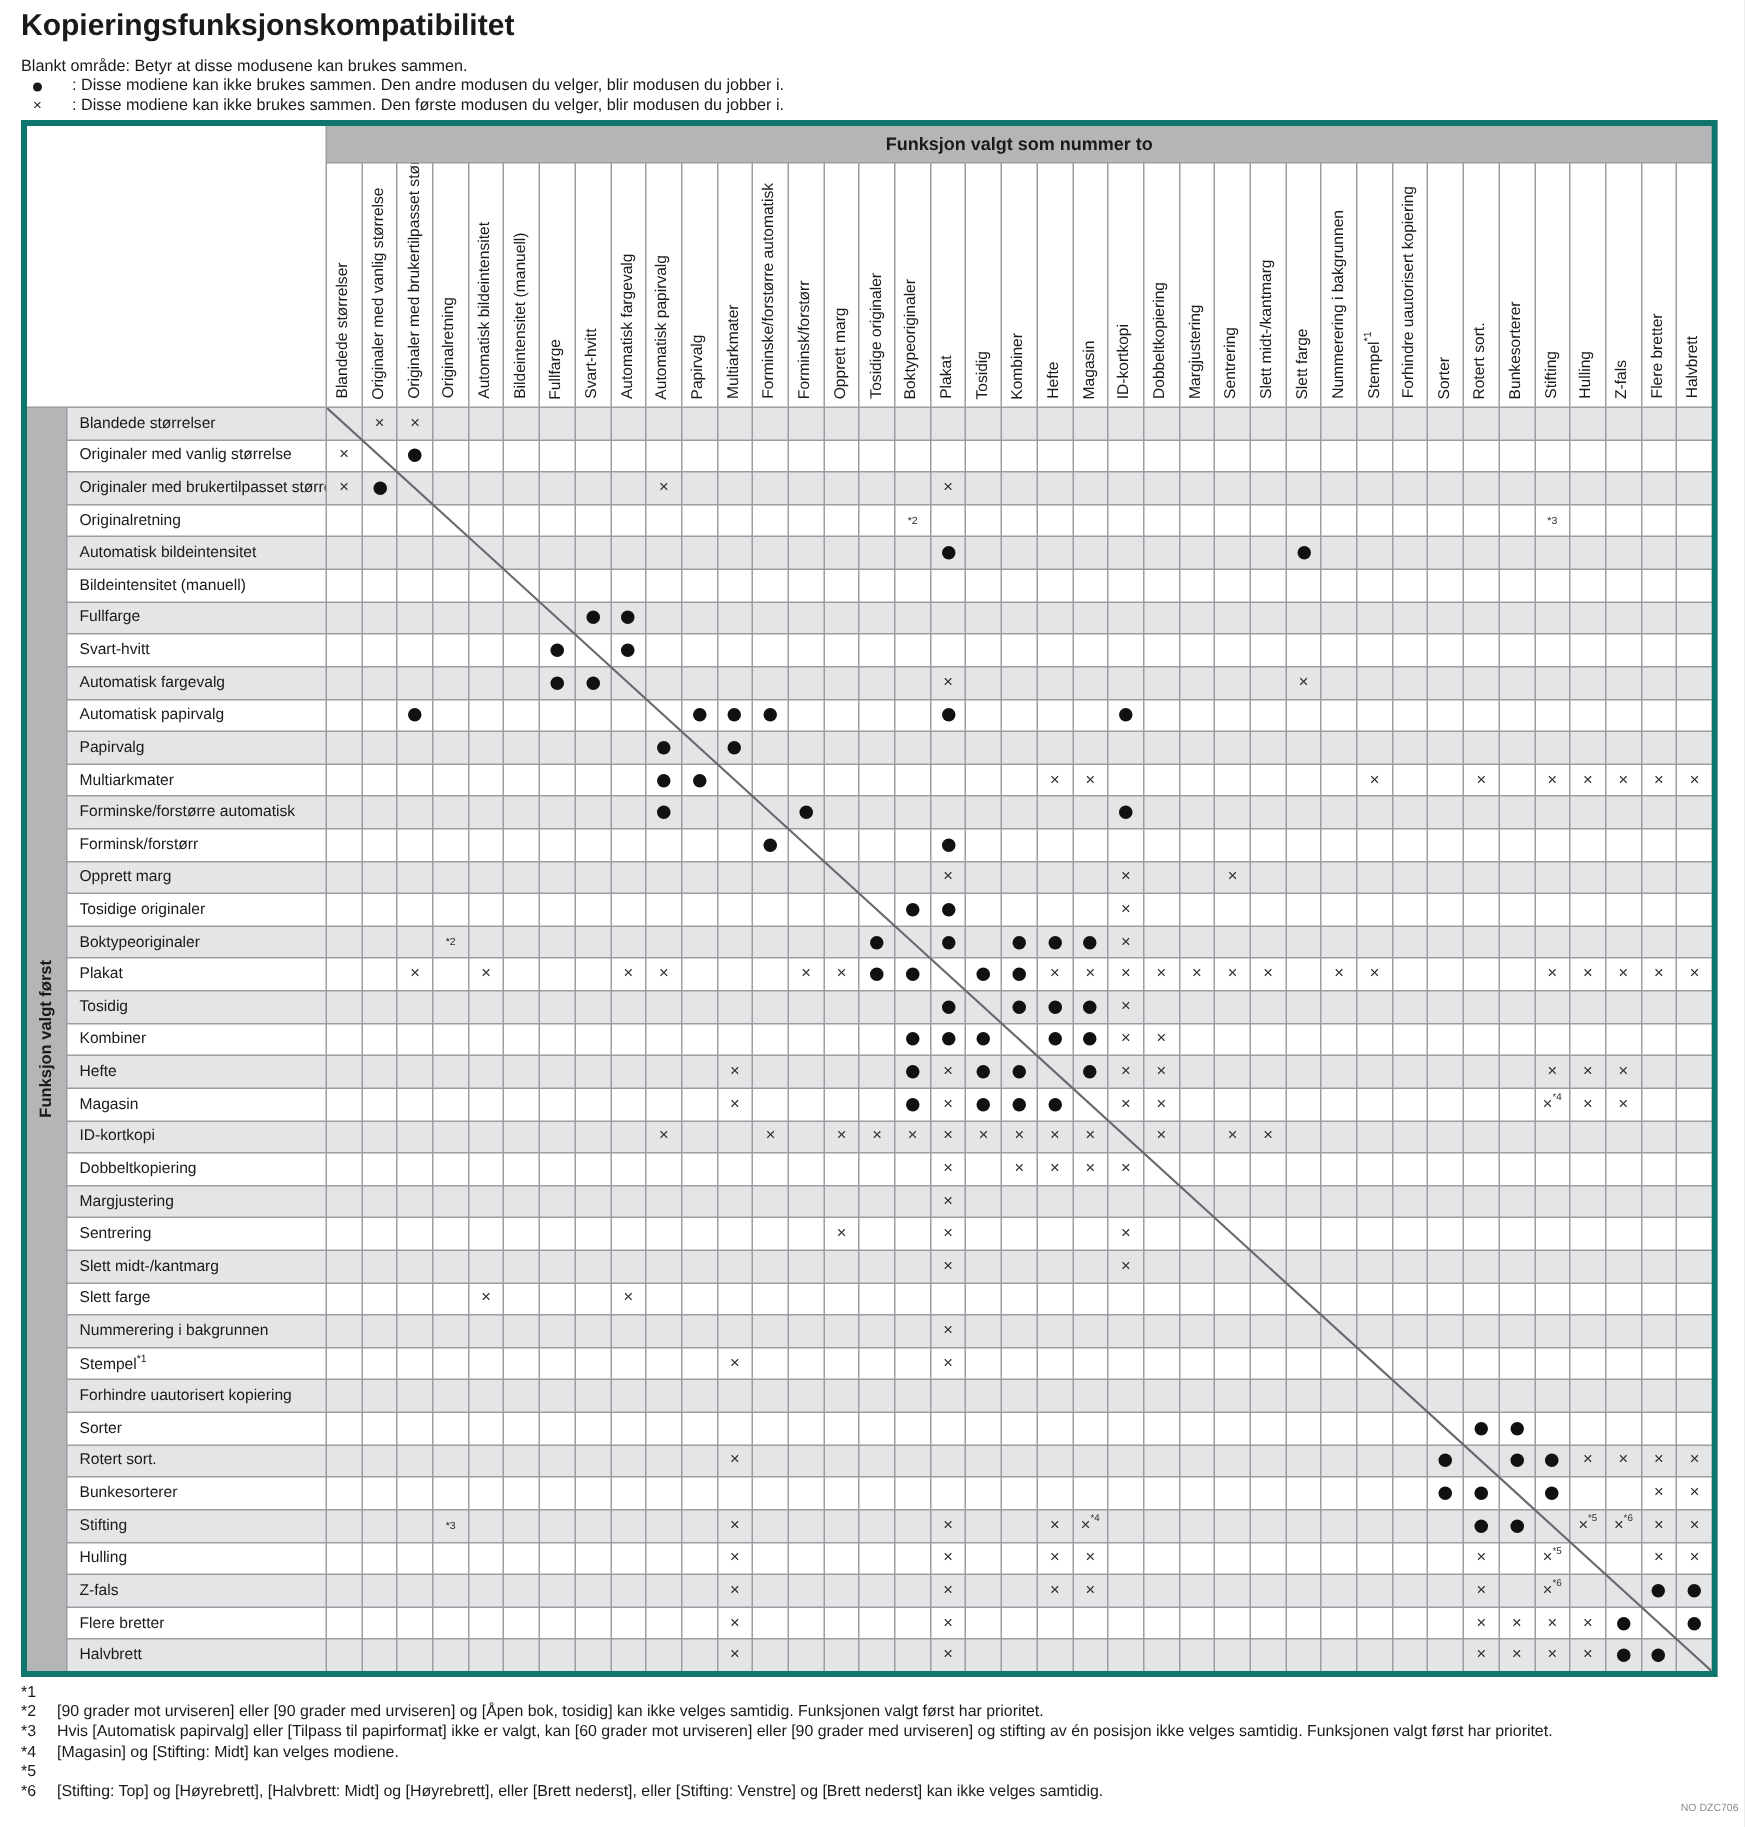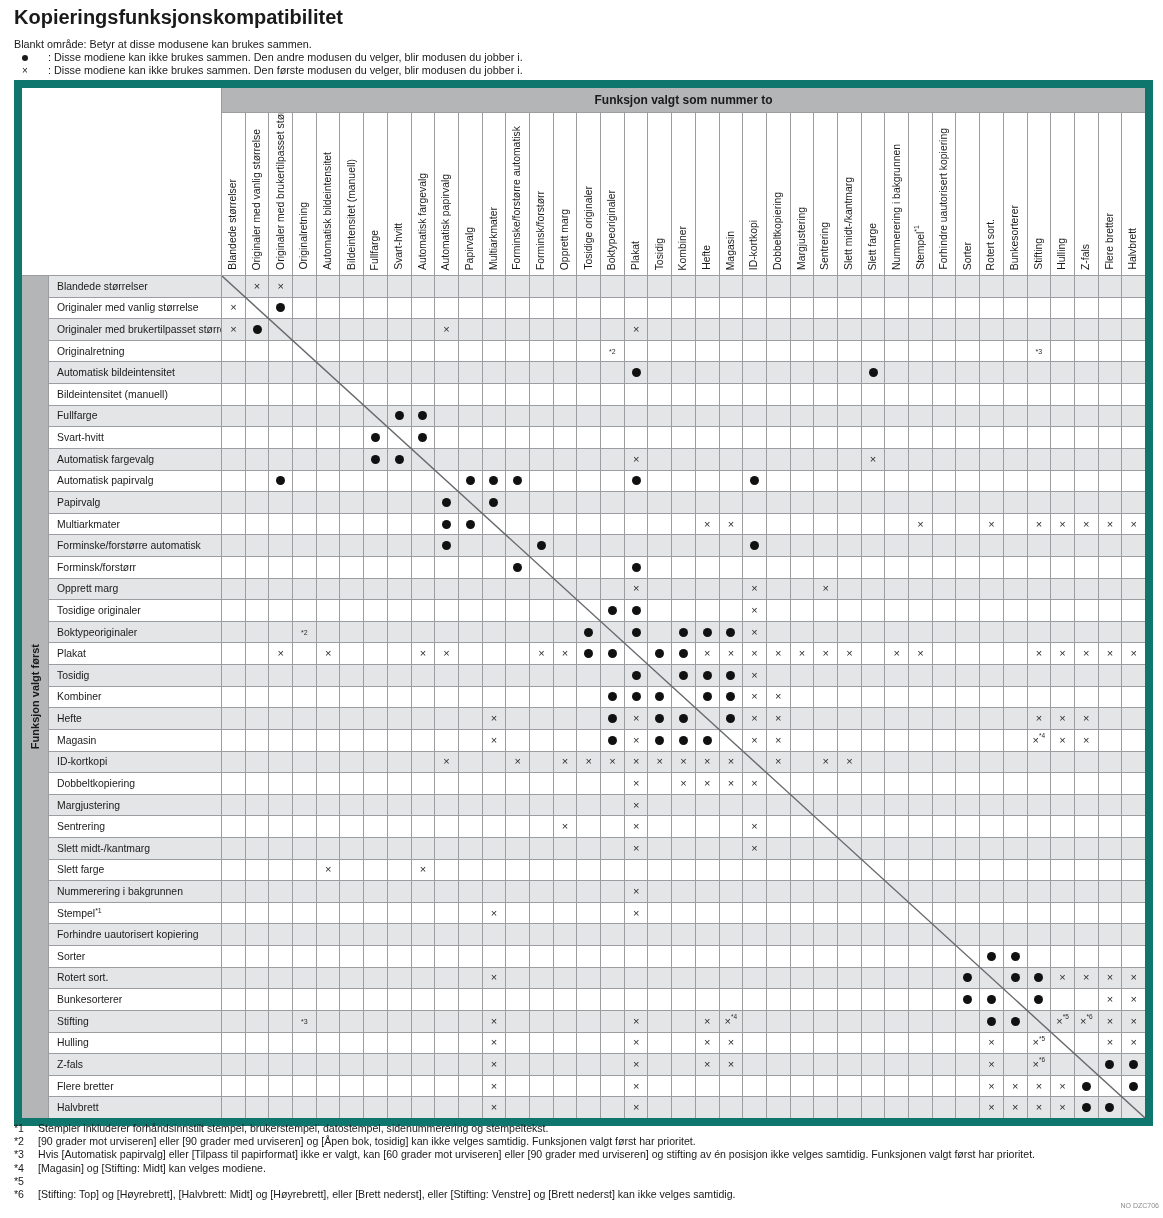--- a/index.html
+++ b/index.html
@@ -6,21 +6,21 @@
   .page{position:relative;width:1163px;height:1218px;background:#fff;
         font-family:"Liberation Sans","DejaVu Sans",sans-serif;color:#1a1a1a;overflow:hidden;}
   .title{position:absolute;left:14px;top:6px;font-size:20px;font-weight:bold;}
   .legend{position:absolute;left:14px;top:38px;font-size:10.8px;line-height:13px;}
   .legend-row{display:flex;align-items:center;height:13px;}
   .legend-sym{width:34px;display:flex;align-items:center;padding-left:8px;box-sizing:border-box;}
   .legend-dot{width:6px;height:6px;border-radius:50%;background:#1a1a1a;display:inline-block;}
   .legend-x{font-size:10px;line-height:1;}
   
   .chart{position:absolute;left:14px;top:80px;width:1123px;height:1030px;
-         background:#9b9da0;border:8px solid #0f766e;}
+         background:#9b9da0;border:4px solid #0f766e;}
   .corner{position:absolute;left:0;top:0;width:199px;height:187px;background:#fff;}
   .band{position:absolute;left:200px;top:0;width:923px;height:24px;background:#b3b5b7;
         display:flex;align-items:center;justify-content:center;font-size:12px;font-weight:bold;}
   .colheads{position:absolute;left:200px;top:25px;width:923px;height:162px;display:grid;
             grid-template-columns:repeat(39,1fr);gap:1px;background:#9b9da0;}
   .colhead{background:#fff;display:flex;justify-content:center;align-items:flex-end;
            padding-bottom:5px;box-sizing:border-box;overflow:hidden;}
   .vert{writing-mode:vertical-rl;transform:rotate(180deg);white-space:nowrap;
         font-size:10.4px;line-height:1;}
   .sidebar{position:absolute;left:0;top:188px;width:26px;height:842px;background:#b3b5b7;
@@ -2252,21 +2252,20 @@
         <div class="cell odd"></div>
       </div>
     <svg class="diag" id="diag-svg" width="923" height="842">
       <line x1="0" y1="0" x2="923" y2="842" stroke="#66686b" stroke-width="1.4"></line>
     </svg>
   </div>
 
   <div class="footnotes" id="footnotes">
       <div class="fn">
         <span class="fn-marker">*1</span>
-        <span>Stempler inkluderer forhåndsinnstilt stempel, brukerstempel, datostempel, sidenummerering og stempeltekst.</span>
       </div>
       <div class="fn">
         <span class="fn-marker">*2</span>
         <span>[90 grader mot urviseren] eller [90 grader med urviseren] og [Åpen bok, tosidig] kan ikke velges samtidig. Funksjonen valgt først har prioritet.</span>
       </div>
       <div class="fn">
         <span class="fn-marker">*3</span>
         <span>Hvis [Automatisk papirvalg] eller [Tilpass til papirformat] ikke er valgt, kan [60 grader mot urviseren] eller [90 grader med urviseren] og stifting av én posisjon ikke velges samtidig. Funksjonen valgt først har prioritet.</span>
       </div>
       <div class="fn">

